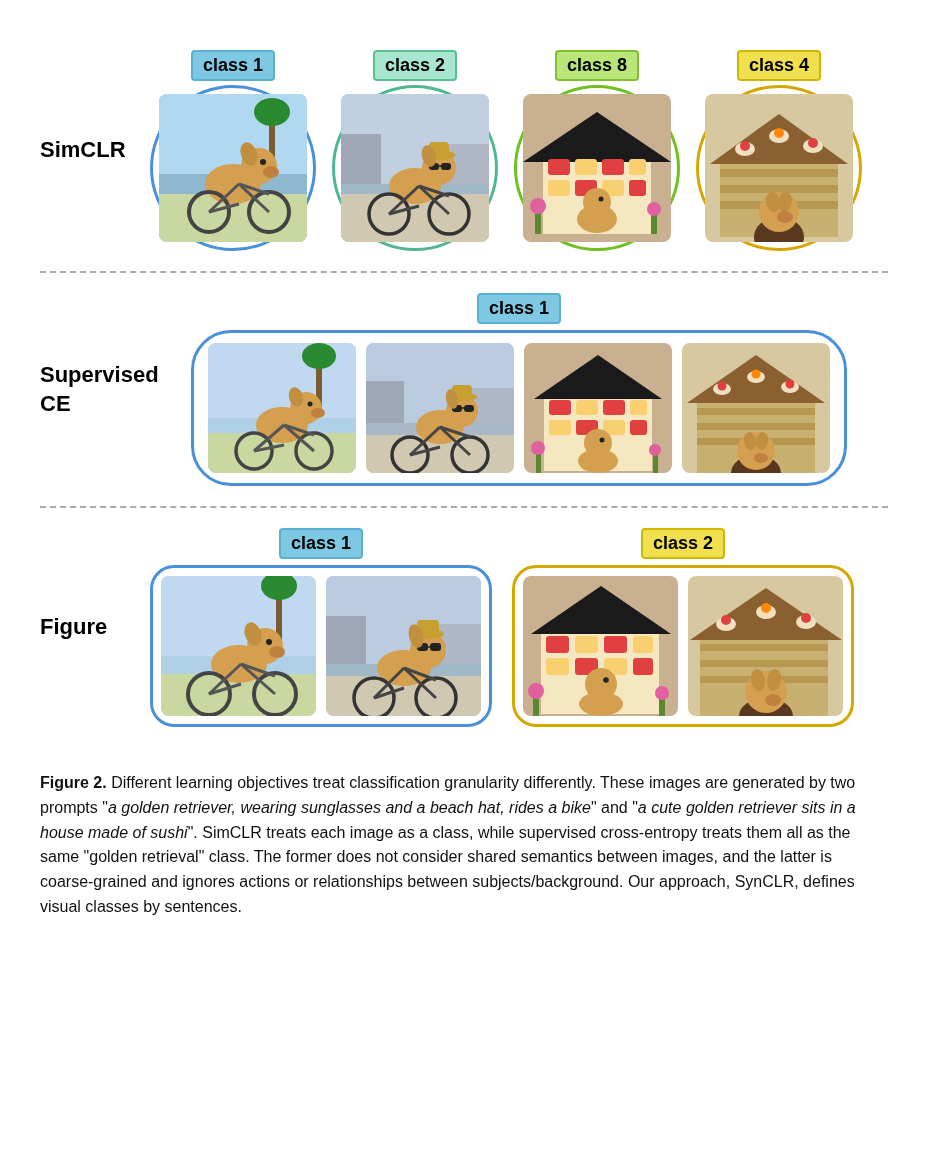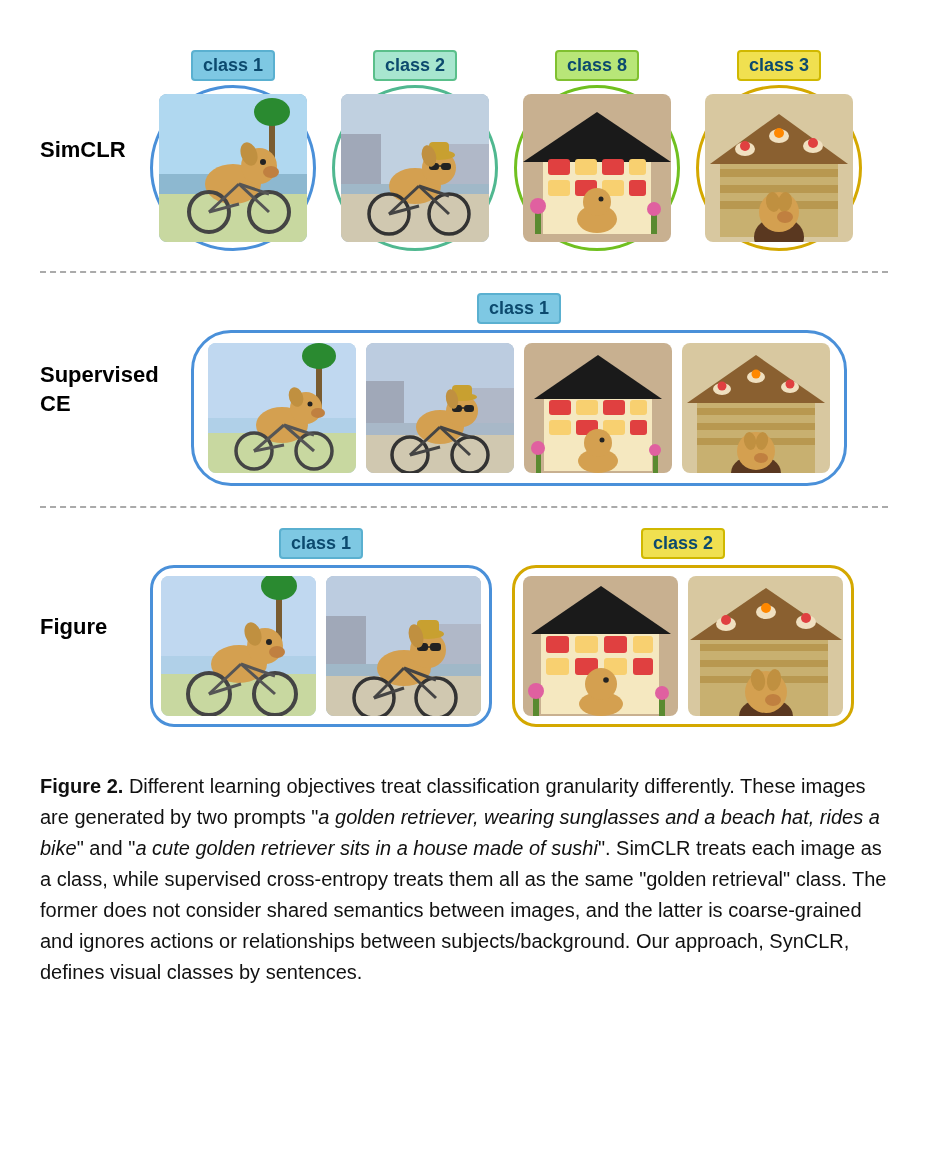--- a/index.html
+++ b/index.html
@@ -49,21 +49,21 @@
     }
 
     
     .class-badge {
       display: inline-block;
       padding: 3px 10px;
       border-radius: 4px;
       font-size: 18px;
       font-weight: bold;
       font-family: Arial, sans-serif;
-      color: #0c4a6e;
+      color: #000000;
       margin-bottom: 4px;
     }
 
     .badge-blue   { background: #7ec8e3; border: 2px solid #5ab0d0; }
     .badge-teal   { background: #a8e6cf; border: 2px solid #5abf8a; }
     .badge-green  { background: #b8e678; border: 2px solid #80c030; }
     .badge-yellow { background: #f0e050; border: 2px solid #d0b800; }
 
     
     .oval-group {
@@ -104,21 +104,21 @@
     .rounded-yellow { border: 3px solid #d4a800; }
 
     .images-row {
       display: flex;
       gap: 10px;
     }
 
     
     .caption {
       margin-top: 24px;
-      font-size: 20px;
+      font-size: 16px;
       font-family: Arial, sans-serif;
       line-height: 1.55;
       color: #111;
     }
 
     .caption .fig-label {
       font-weight: bold;
     }
 
     .caption em {
@@ -253,21 +253,21 @@
 
             <rect x="12" y="115" width="6" height="25" fill="#5a8a30"></rect>
             <circle cx="15" cy="112" r="8" fill="#e060a0"></circle>
             <rect x="128" y="118" width="6" height="22" fill="#5a8a30"></rect>
             <circle cx="131" cy="115" r="7" fill="#e060a0"></circle>
           </svg>
         </div>
       </div>
 
       <div class="oval-group">
-        <span class="class-badge badge-yellow">class 3</span>
+        <span class="class-badge badge-yellow">class 4</span>
         <div class="oval-border oval-yellow">
           <svg width="148" height="148" style="border-radius:8px;">
             <rect width="148" height="148" fill="#d8c8a0"></rect>
 
             <rect x="15" y="65" width="118" height="78" fill="#c8b070"></rect>
 
             <polygon points="5,70 74,20 143,70" fill="#8a6030"></polygon>
 
             <rect x="15" y="75" width="118" height="8" fill="#b89850"></rect>
             <rect x="15" y="91" width="118" height="8" fill="#b89850"></rect>

